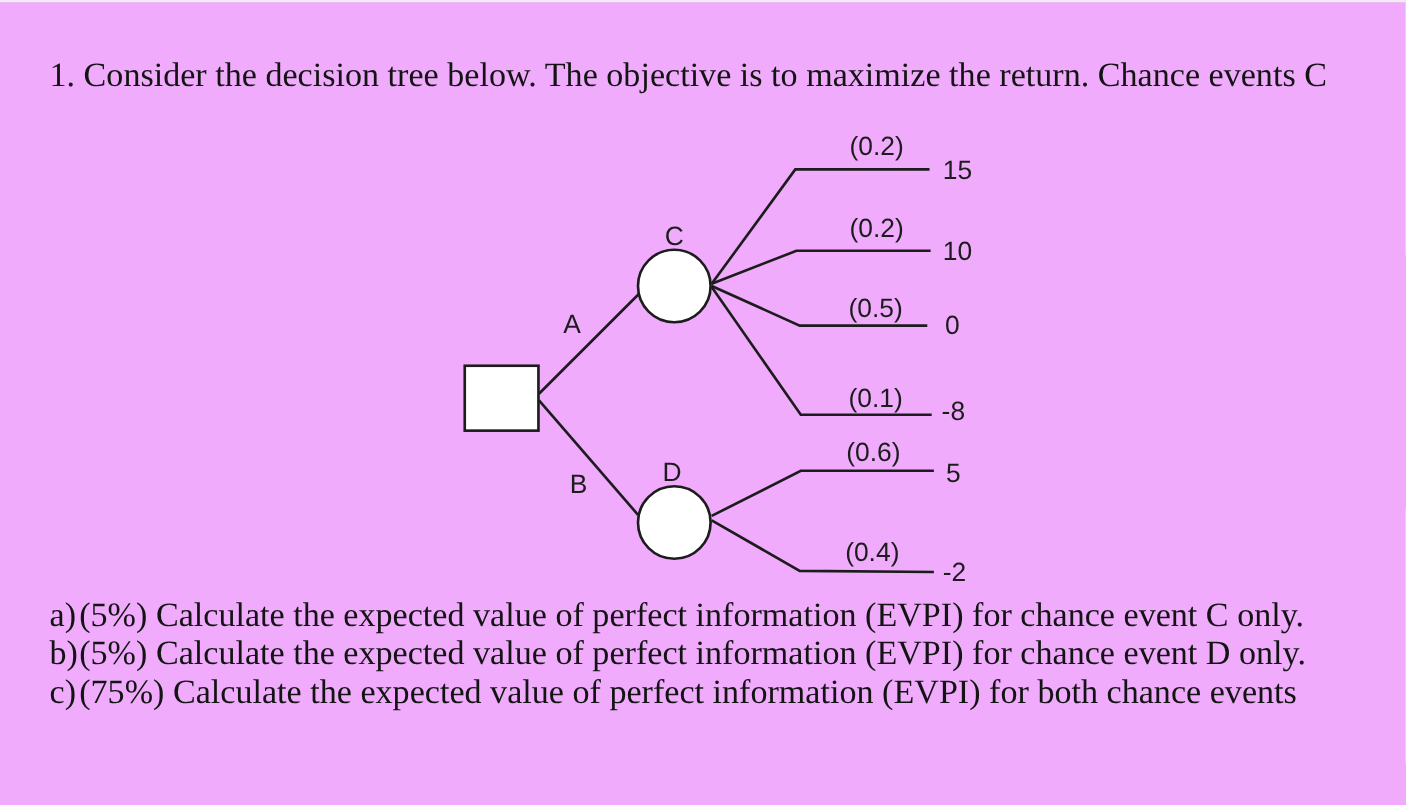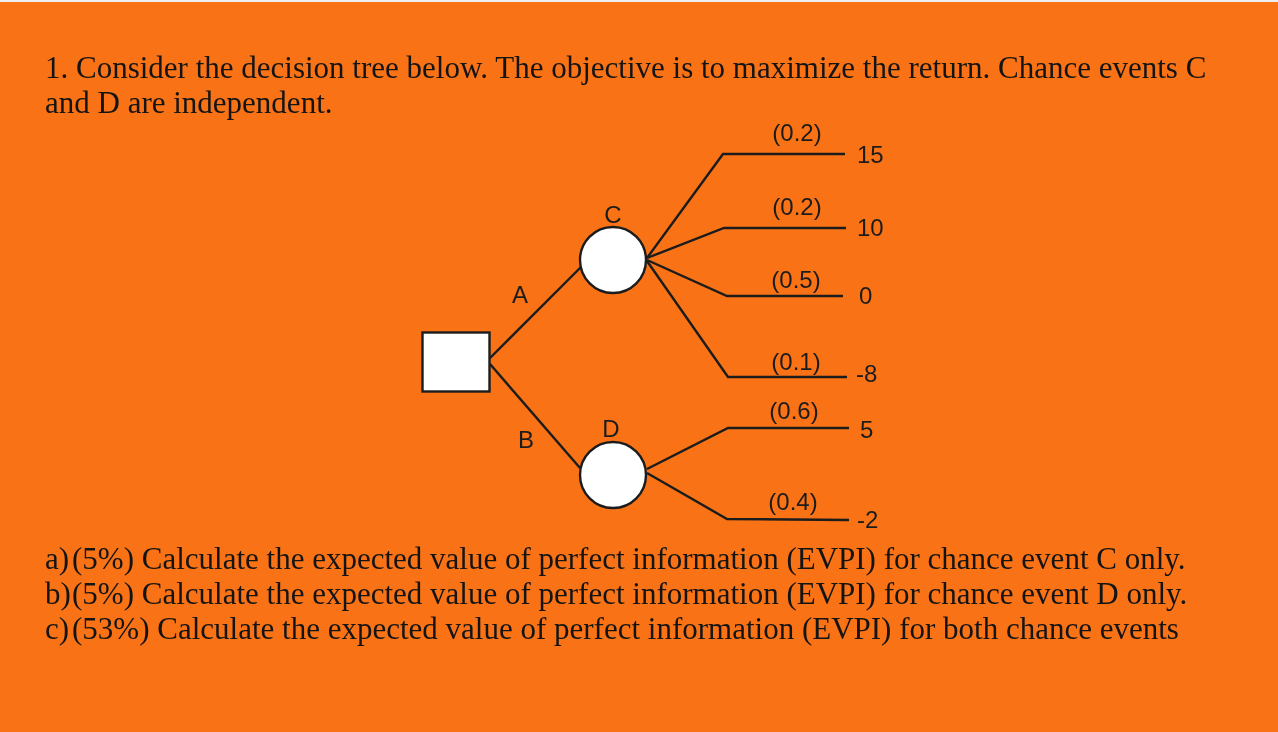--- a/index.html
+++ b/index.html
@@ -1,20 +1,20 @@
 <!DOCTYPE html>
 <html><head>
 <meta charset="utf-8">
 <style>
   html, body { margin: 0; padding: 0; background: #ffffff; }
   .page {
     position: relative;
     width: 1278px;
     height: 732px;
-    background: #f97316;
+    background: #f0abfc;
     overflow: hidden;
     font-family: "Liberation Serif", serif;
     color: #141414;
   }
   .top-edge {
     position: absolute; left: 0; top: 0; width: 1278px; height: 2px;
     background: #efefef;
   }
   .question {
     position: absolute;
@@ -59,21 +59,20 @@
   svg.tree .start { text-anchor: start; }
 </style>
 </head>
 <body>
 
 <div class="page">
   <div class="top-edge"></div>
 
   <div class="question">
     <div>1. Consider the decision tree below. The objective is to maximize the return. Chance events C</div>
-    <div>and D are independent.</div>
   </div>
 
   <svg class="tree" viewBox="0 0 1278 732" aria-hidden="false">
 
     <rect class="shape" x="422.5" y="332.5" width="67" height="59"></rect>
 
     <line class="edge" x1="490" y1="358" x2="581" y2="267"></line>
     <line class="edge" x1="490" y1="364" x2="580" y2="468"></line>
     <text class="mid" x="520" y="303">A</text>
     <text class="mid" x="526" y="448">B</text>
@@ -108,17 +107,17 @@
       <span class="marker">a)</span>
       <span class="ptext">(5%) Calculate the expected value of perfect information (EVPI) for chance event C only.</span>
     </div>
     <div class="part">
       <span class="marker">b)</span>
       <span class="ptext">(5%) Calculate the expected value of perfect information (EVPI) for chance event D only.</span>
     </div>
     <div class="part">
       <span class="marker">c)</span>
       <span class="ptext">
-        <div>(53%) Calculate the expected value of perfect information (EVPI) for both chance events</div>
+        <div>(75%) Calculate the expected value of perfect information (EVPI) for both chance events</div>
       </span>
     </div>
   </div>
 </div>
 
 </body></html>

